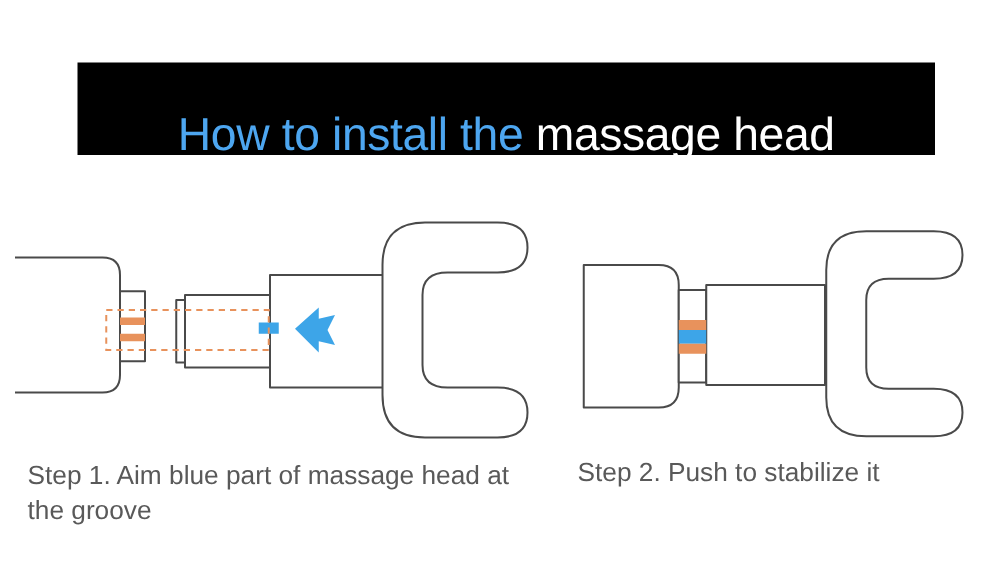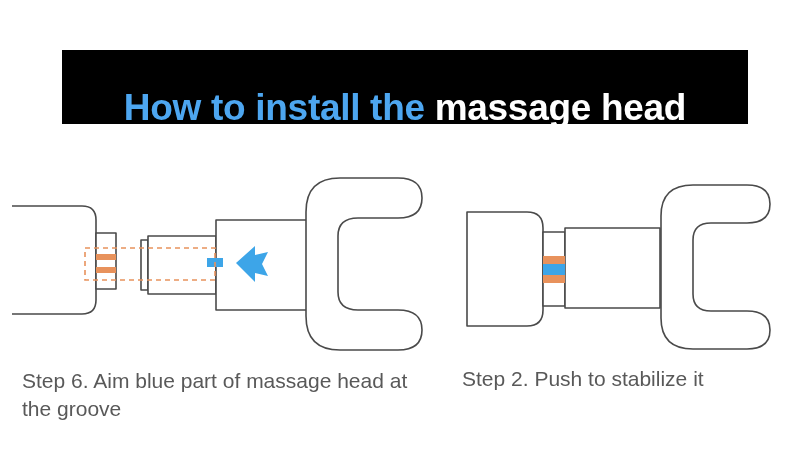--- a/index.html
+++ b/index.html
@@ -25,21 +25,21 @@
     height: 74px;
     background: #000000;
     display: flex;
     align-items: center;
     justify-content: center;
     box-sizing: border-box;
     padding: 0 16px;
   }
   #title-text {
     font-size: 37px;
-    font-weight: bold;
+    font-weight: normal;
     letter-spacing: -0.3px;
     white-space: nowrap;
     line-height: 1;
     margin-top: 41px;
   }
   .title-accent { color: #4da6f0; }
   .title-plain  { color: #ffffff; }
 
   
   .panel {
@@ -144,14 +144,14 @@
                L 206 46
                Q 206 15 238 15 Z" fill="#ffffff" stroke="#4a4a4a"></path>
     </g>
 
     <rect x="88" y="86" width="22" height="8" fill="#e8925c" stroke="none"></rect>
     <rect x="88" y="94" width="22" height="11" fill="#3da5e8" stroke="none"></rect>
     <rect x="88" y="105" width="22" height="8" fill="#e8925c" stroke="none"></rect>
   </svg>
 </div>
 
-<div class="caption" id="caption-step1">Step 6. Aim blue part of massage head at the groove</div>
+<div class="caption" id="caption-step1">Step 1. Aim blue part of massage head at the groove</div>
 <div class="caption" id="caption-step2">Step 2. Push to stabilize it</div>
 
 </body></html>

